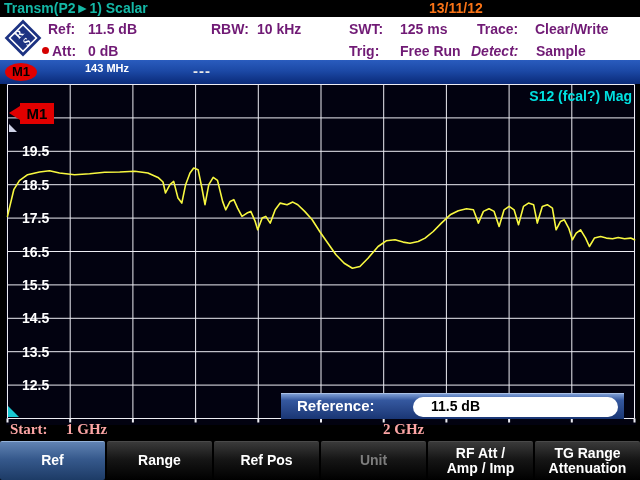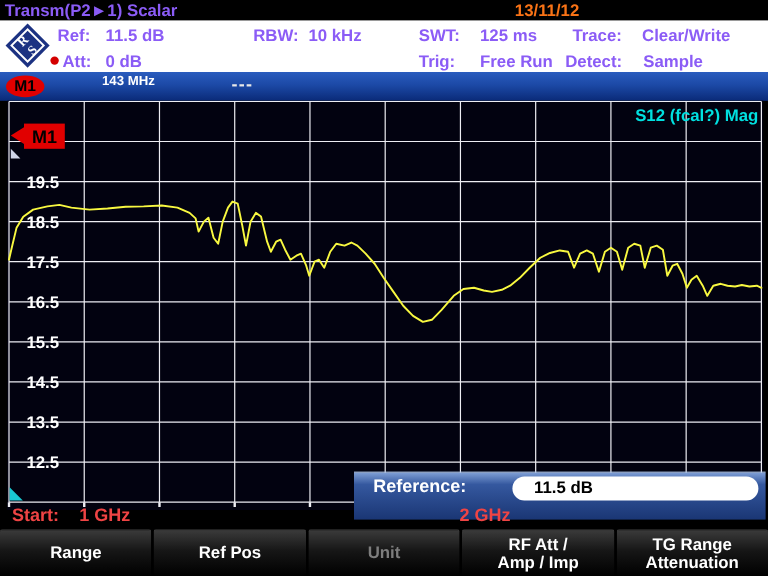--- a/index.html
+++ b/index.html
@@ -1,45 +1,45 @@
 <!DOCTYPE html>
 <html><head>
 <meta charset="utf-8">
 <style>
   html,body{margin:0;padding:0;background:#000;}
   .screen{position:relative;width:640px;height:480px;background:#000;overflow:hidden;
           font-family:"Liberation Sans",sans-serif;-webkit-font-smoothing:antialiased;}
   .abs{position:absolute;white-space:nowrap;font-weight:bold;}
   
   .topbar{position:absolute;left:0;top:0;width:640px;height:17px;background:#000;}
-  .title{left:4px;top:0px;font-size:14px;color:#8b5cf6;}
+  .title{left:4px;top:0px;font-size:14px;color:#14b8a6;}
   .datetime{font-size:14px;color:#f97316;}
   
   .header{position:absolute;left:0;top:17px;width:640px;height:43px;background:#ffffff;}
-  .header .abs{font-size:14px;color:#8b5cf6;}
+  .header .abs{font-size:14px;color:#701a75;}
   .reddot{position:absolute;left:42px;top:30px;width:7px;height:7px;border-radius:50%;background:#d40000;}
   
   .markerbar{position:absolute;left:0;top:60px;width:640px;height:24px;
              background:linear-gradient(#2a5cbe 0%,#1c49a6 45%,#0a2a78 100%);}
   .m1pill{position:absolute;left:5px;top:3px;width:32px;height:18px;background:#e10000;
           border-radius:50%;color:#000;font-weight:bold;font-size:13px;text-align:center;line-height:18px;}
   .mfreq{left:85px;top:2px;font-size:11px;color:#fff;}
   .mval{left:193px;top:2px;font-size:15px;color:#e8e8e8;letter-spacing:1px;}
   
   .plot{position:absolute;left:6px;top:84px;background:#020210;}
   
-  .refbar{position:absolute;left:295px;top:393px;width:343px;height:40px;
+  .refbar{position:absolute;left:281px;top:393px;width:343px;height:26px;
           background:linear-gradient(#7d9dd4 0%,#35589f 25%,#1a3674 100%);
           border-top:1px solid #a9c0e6;box-sizing:border-box;}
   .reflabel{left:16px;top:3px;font-size:15px;color:#fff;}
   .refinput{position:absolute;left:132px;top:3px;width:205px;height:20px;background:#fff;
             border-radius:10px;box-sizing:border-box;}
   .refinput span{position:absolute;left:18px;top:1px;font-size:14px;font-weight:bold;color:#000;white-space:nowrap;}
   
-  .sweeprow .abs{font-size:15px;color:#ef4444;}
+  .sweeprow .abs{font-size:15px;color:#fca5a5;font-family:Liberation Serif, serif;}
   
   .softkeys{position:absolute;left:0;top:441px;width:640px;height:39px;display:flex;gap:2px;background:#000;}
   .softkey{flex:1;display:flex;align-items:center;justify-content:center;text-align:center;
            color:#fff;font-weight:bold;font-size:14px;line-height:1.1;white-space:pre-line;
            background:linear-gradient(#3a3a3a 0%,#161616 45%,#000 100%);
            border-top:1px solid #4a4a4a;border-radius:2px;box-sizing:border-box;}
   .softkey.active{background:linear-gradient(#6183b3 0%,#36598c 45%,#1d3b66 100%);border-top:1px solid #93b1d8;}
   .softkey.disabled{color:#7d7d7d;}
   
   .logo{position:absolute;left:2px;top:0px;}
@@ -70,21 +70,21 @@
     <span class="abs" style="left:257px;top:4px;">10 kHz</span>
     <span class="abs" style="left:349px;top:4px;">SWT:</span>
     <span class="abs" style="left:400px;top:4px;">125 ms</span>
     <span class="abs" style="left:477px;top:4px;">Trace:</span>
     <span class="abs" style="left:535px;top:4px;">Clear/Write</span>
     <span class="reddot"></span>
     <span class="abs" style="left:52px;top:26px;">Att:</span>
     <span class="abs" style="left:88px;top:26px;">0 dB</span>
     <span class="abs" style="left:349px;top:26px;">Trig:</span>
     <span class="abs" style="left:400px;top:26px;">Free Run</span>
-    <span class="abs" style="left:471px;top:26px;">Detect:</span>
+    <span class="abs" style="left:471px;top:26px;font-style:italic;">Detect:</span>
     <span class="abs" style="left:536px;top:26px;">Sample</span>
   </div>
 
   <div class="markerbar">
     <span class="m1pill">M1</span>
     <span class="abs mfreq">143 MHz</span>
     <span class="abs mval">---</span>
   </div>
 
   <svg class="plot" width="630" height="341" viewBox="0 0 630 341">
@@ -147,20 +147,21 @@
   </div>
 
   <div class="sweeprow">
     <span class="abs" style="left:10px;top:421px;">Start:</span>
     <span class="abs" style="left:66px;top:421px;">1 GHz</span>
     <span class="abs" style="left:313px;top:421px;margin-top:36px;">Stop:</span>
     <span class="abs" style="left:383px;top:421px;">2 GHz</span>
   </div>
 
   <div class="softkeys">
+      <div class="softkey active">Ref</div>
       <div class="softkey">Range</div>
       <div class="softkey">Ref Pos</div>
       <div class="softkey disabled">Unit</div>
       <div class="softkey">RF Att /
 Amp / Imp</div>
       <div class="softkey">TG Range
 Attenuation</div>
     </div>
 
 </div>

